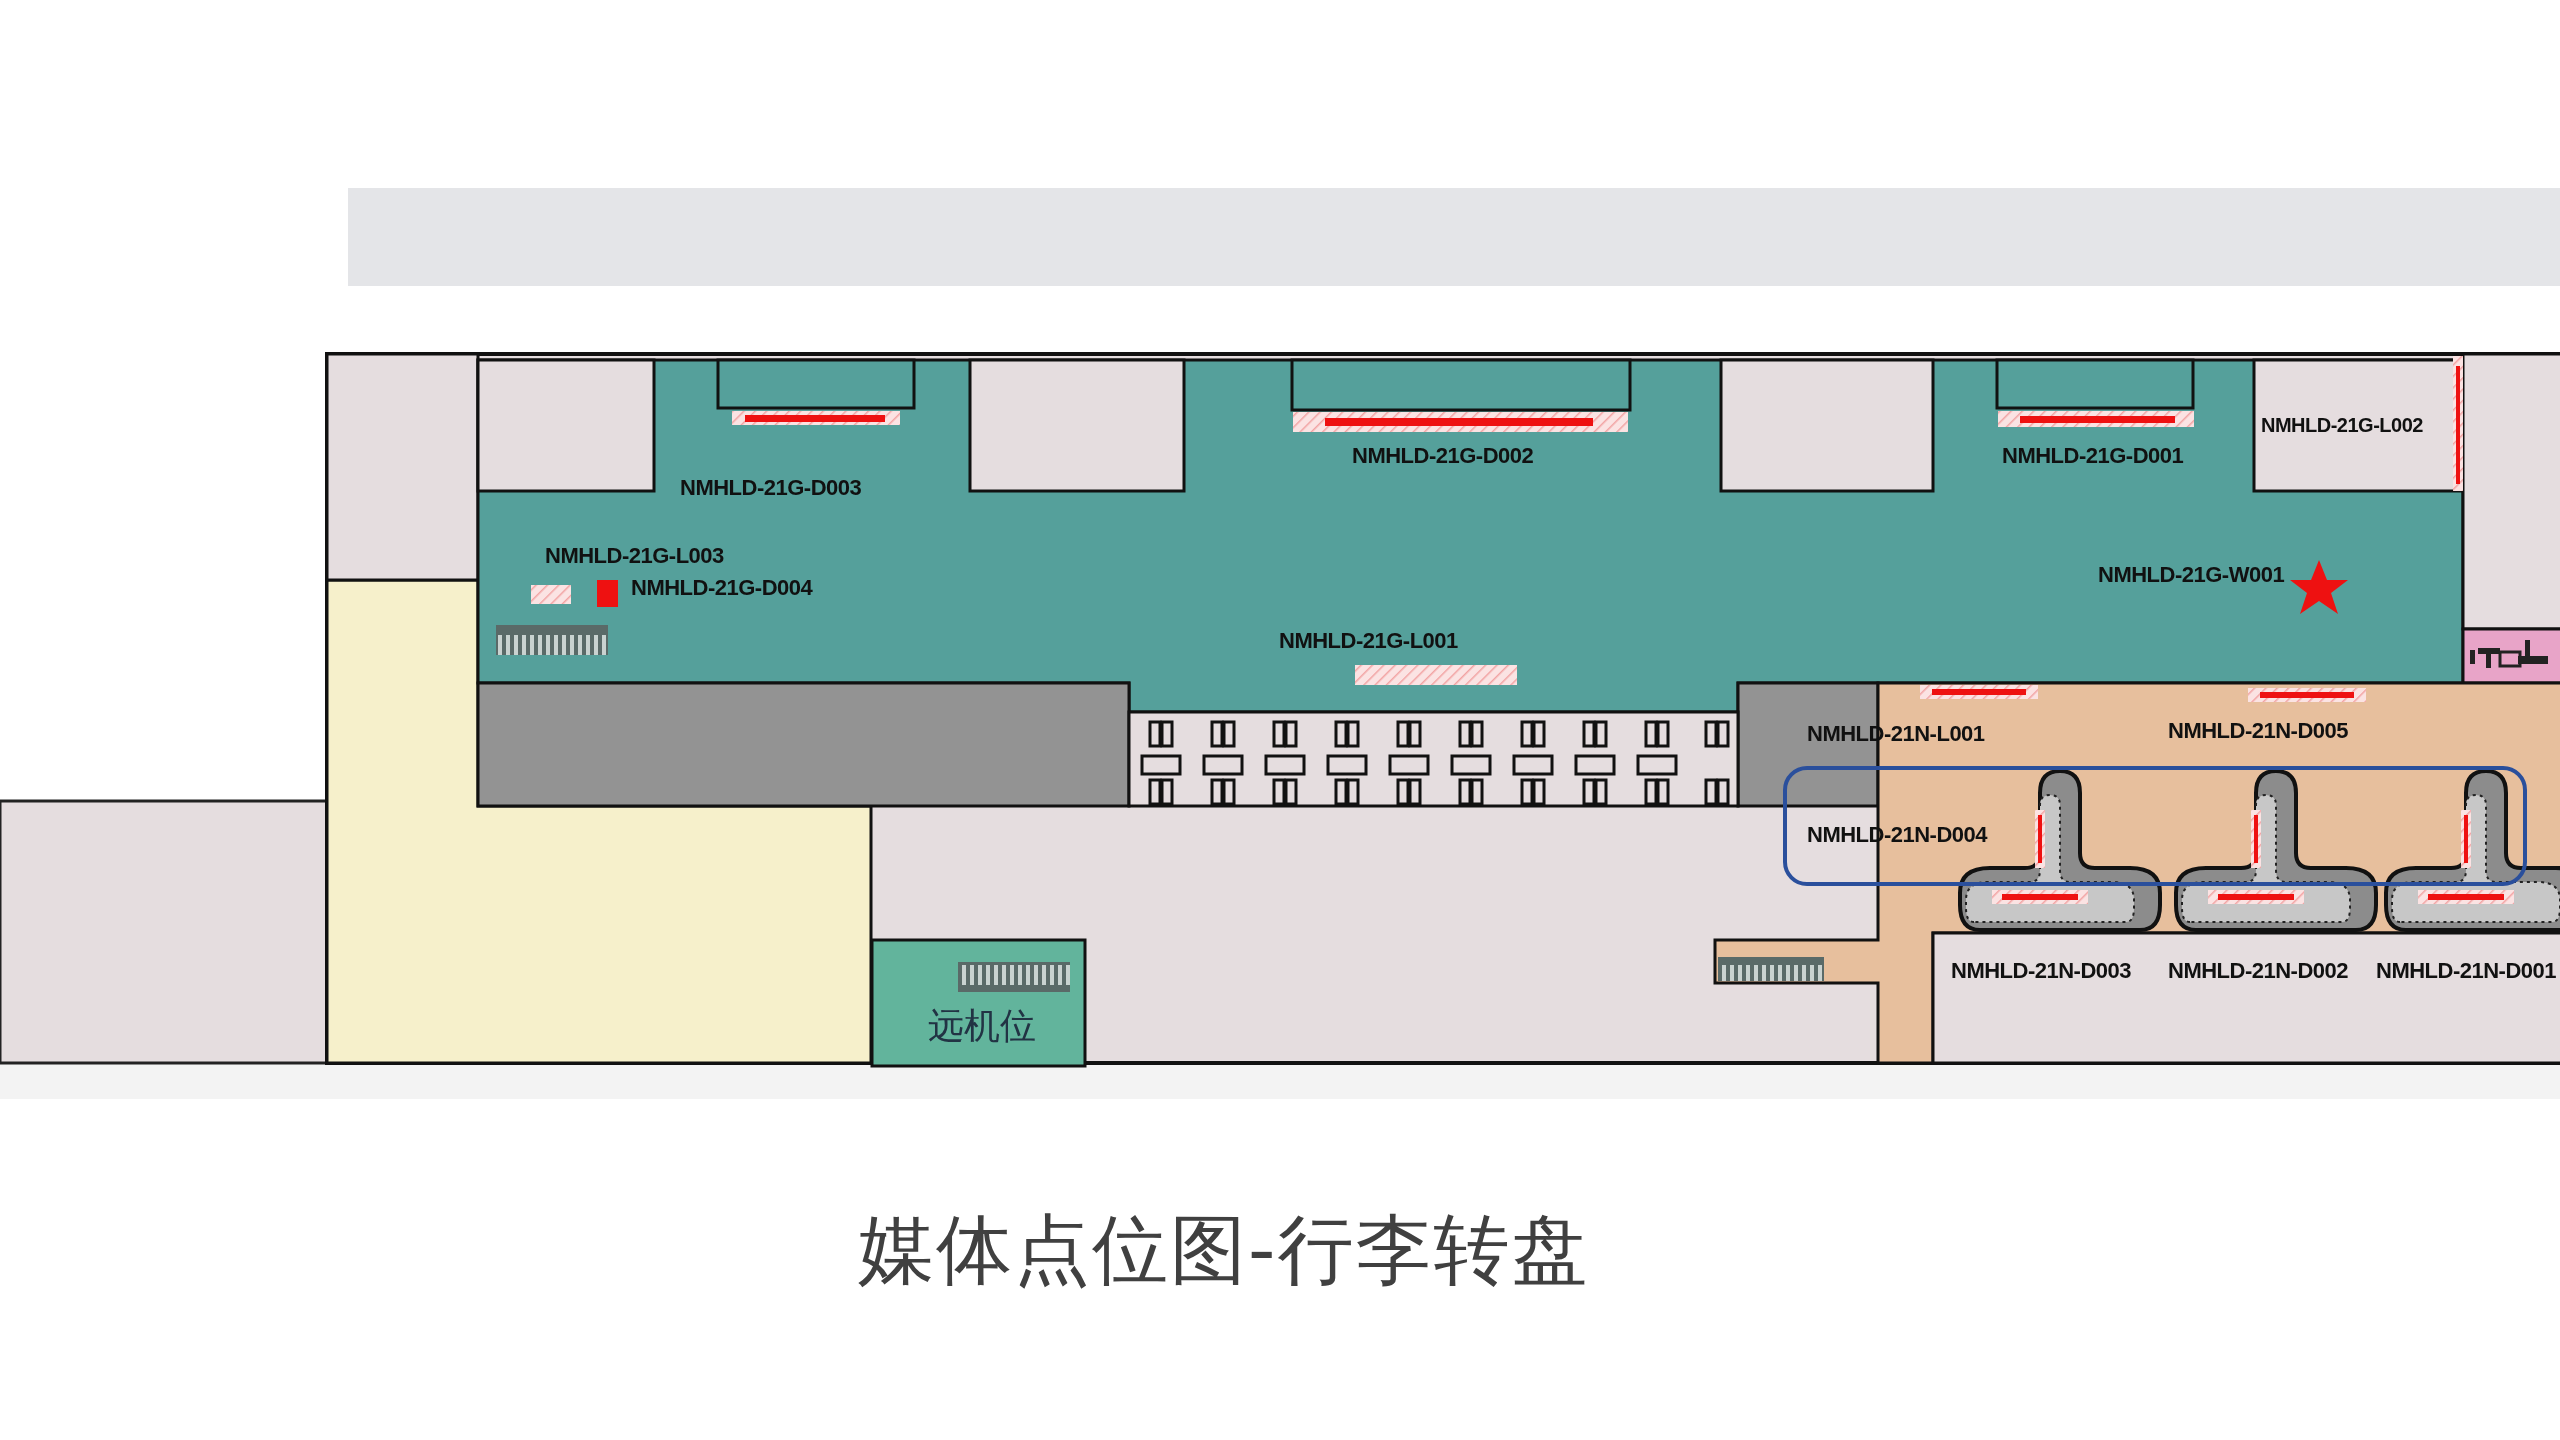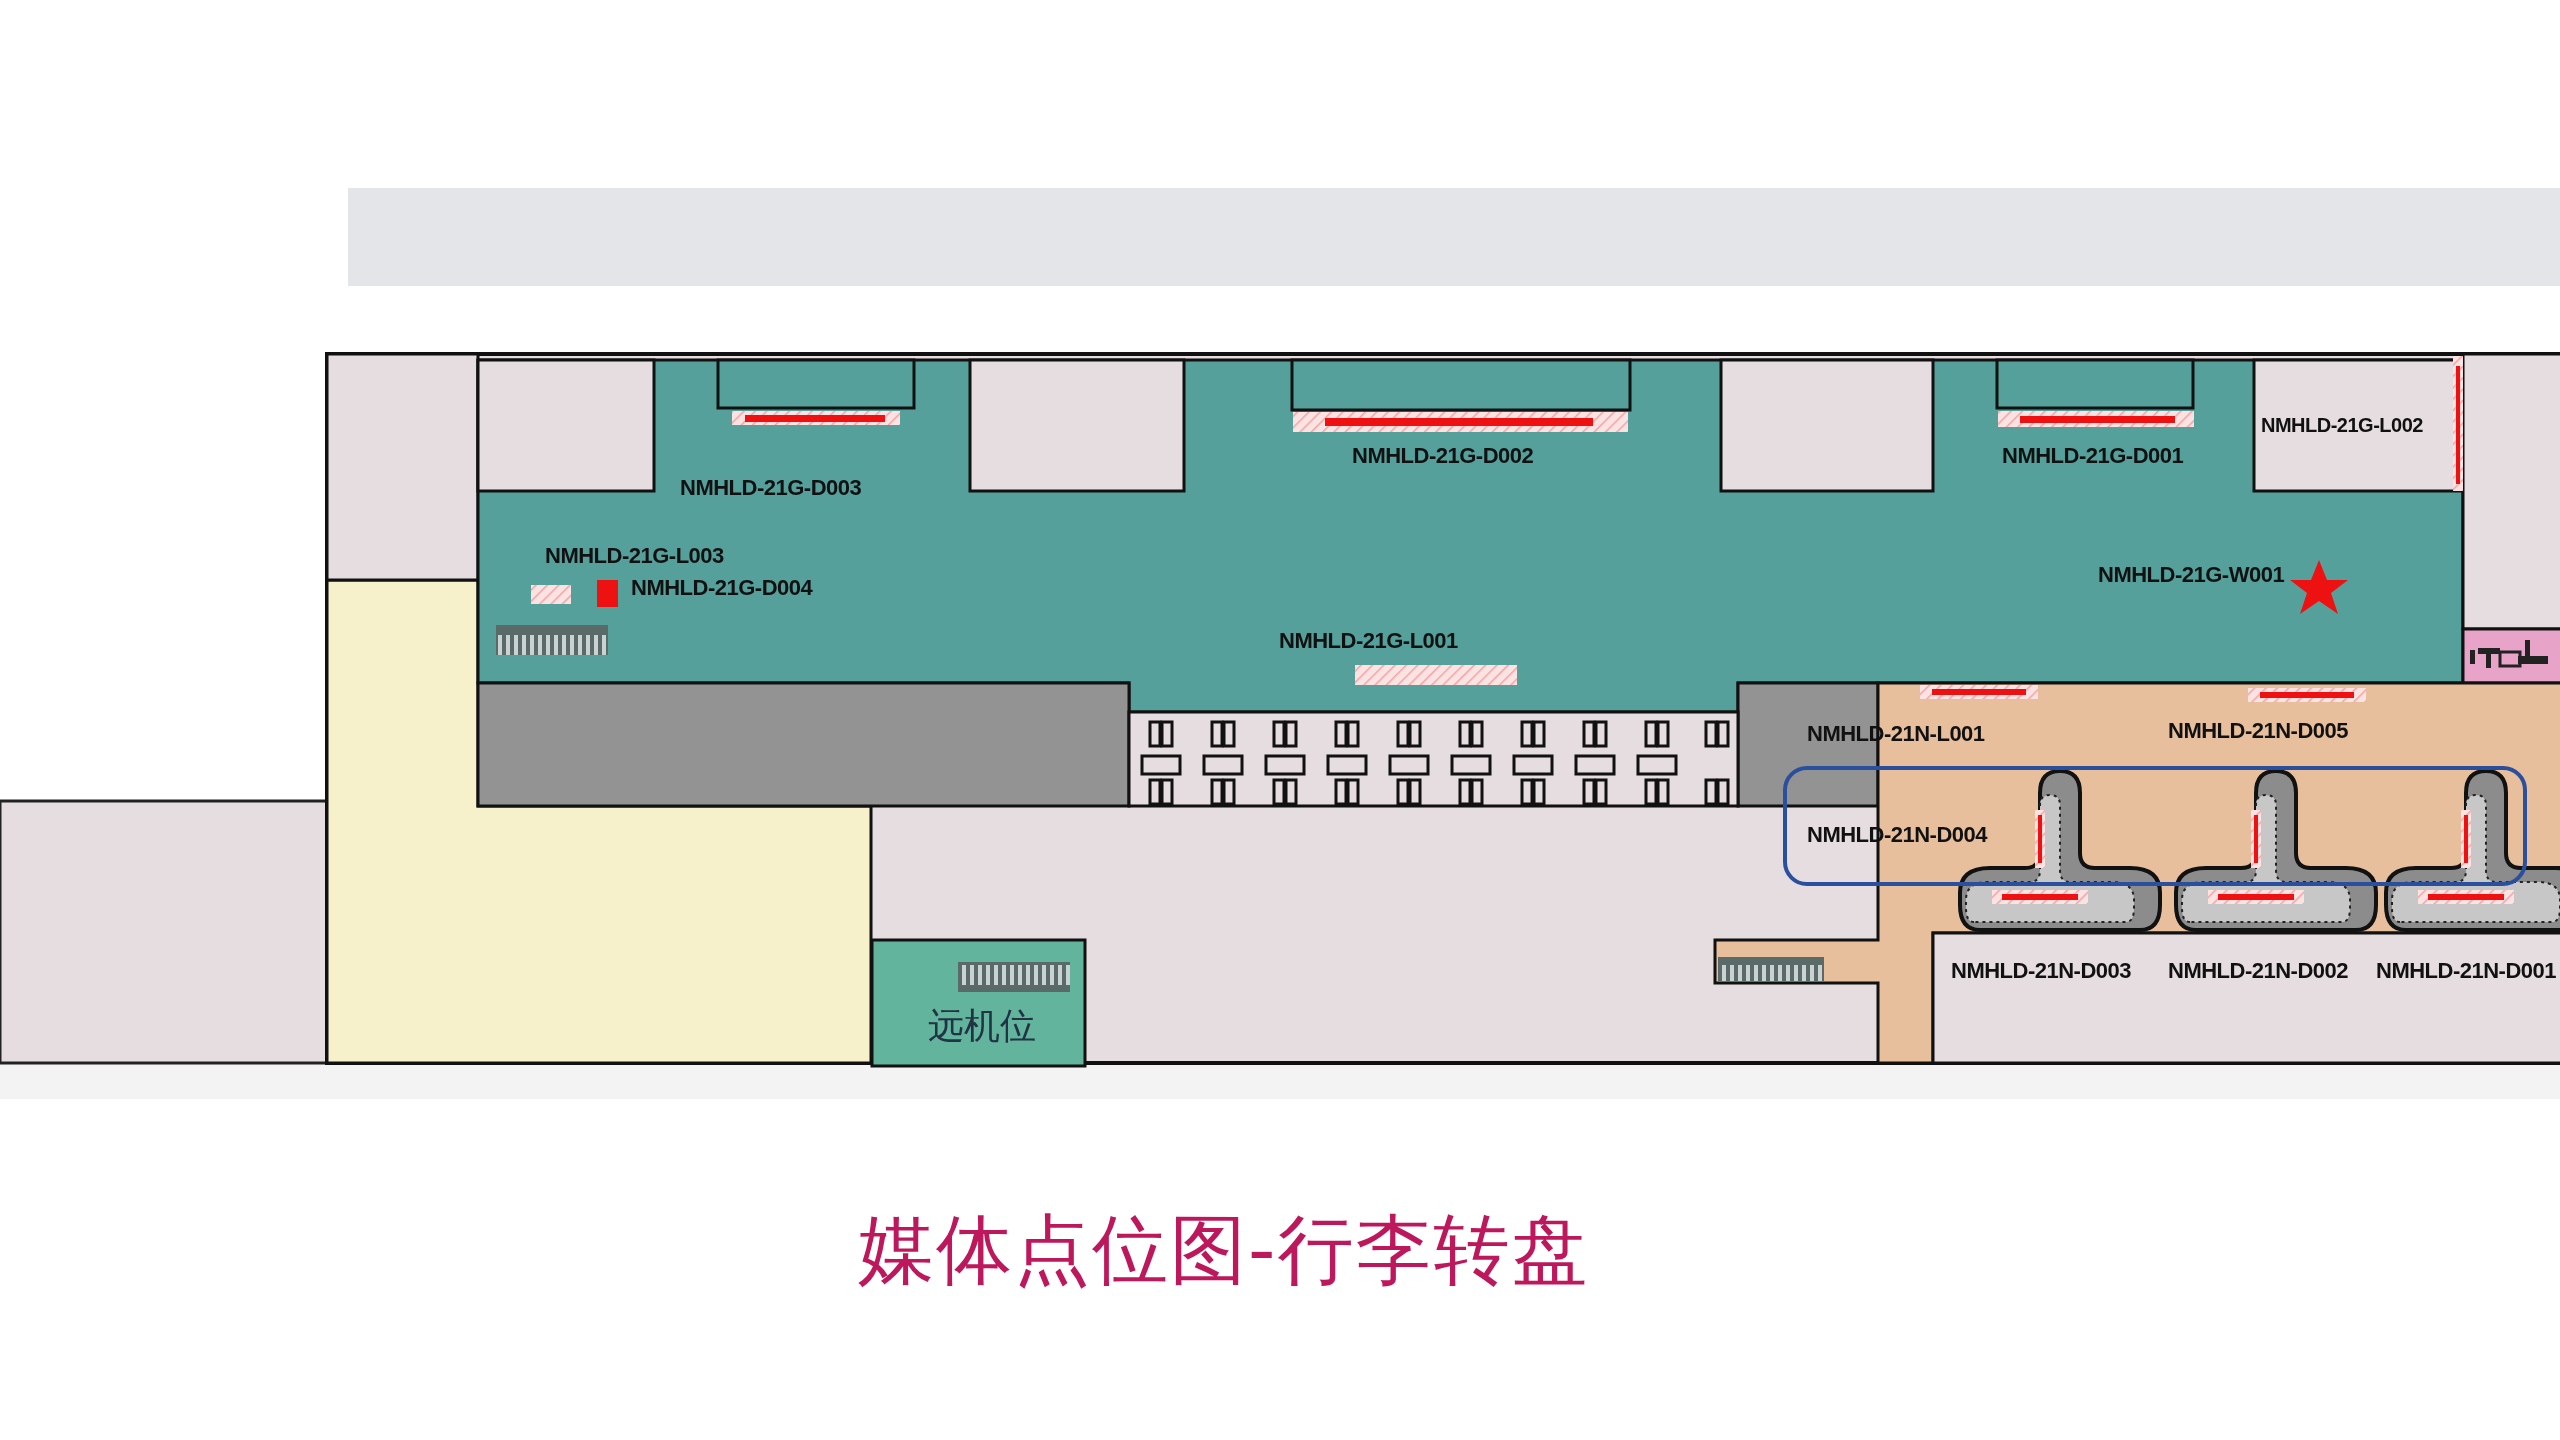--- a/index.html
+++ b/index.html
@@ -1,20 +1,20 @@
 <!DOCTYPE html>
 <html><head>
 <meta charset="utf-8">
 <style>
   html,body{margin:0;padding:0;background:#ffffff;}
   body{width:2560px;height:1440px;position:relative;overflow:hidden;font-family:"Liberation Sans","DejaVu Sans",sans-serif;}
   #map{position:absolute;left:0;top:0;}
   .lbl{font-family:"Liberation Sans","DejaVu Sans",sans-serif;font-weight:bold;fill:#111;font-size:22px;letter-spacing:-0.5px;}
   .zh{font-family:"DejaVu Sans",sans-serif;fill:#234;font-size:36px;}
-  #page-title{position:absolute;left:858px;top:1200px;width:720px;text-align:left;font-family:"DejaVu Sans",sans-serif;font-size:76px;color:#be185d;letter-spacing:2px;white-space:nowrap;}
+  #page-title{position:absolute;left:858px;top:1200px;width:720px;text-align:left;font-family:"DejaVu Sans",sans-serif;font-size:76px;color:#404040;letter-spacing:2px;white-space:nowrap;}
 </style>
 </head>
 <body>
 
 <svg id="map" width="2560" height="1440" viewBox="0 0 2560 1440" xmlns="http://www.w3.org/2000/svg">
   <defs>
     <pattern id="hatch" width="8" height="8" patternUnits="userSpaceOnUse" patternTransform="rotate(45)">
       <rect width="8" height="8" fill="#fbe3e3"></rect>
       <line x1="0" y1="0" x2="0" y2="8" stroke="#f2a3a3" stroke-width="3"></line>
     </pattern>

